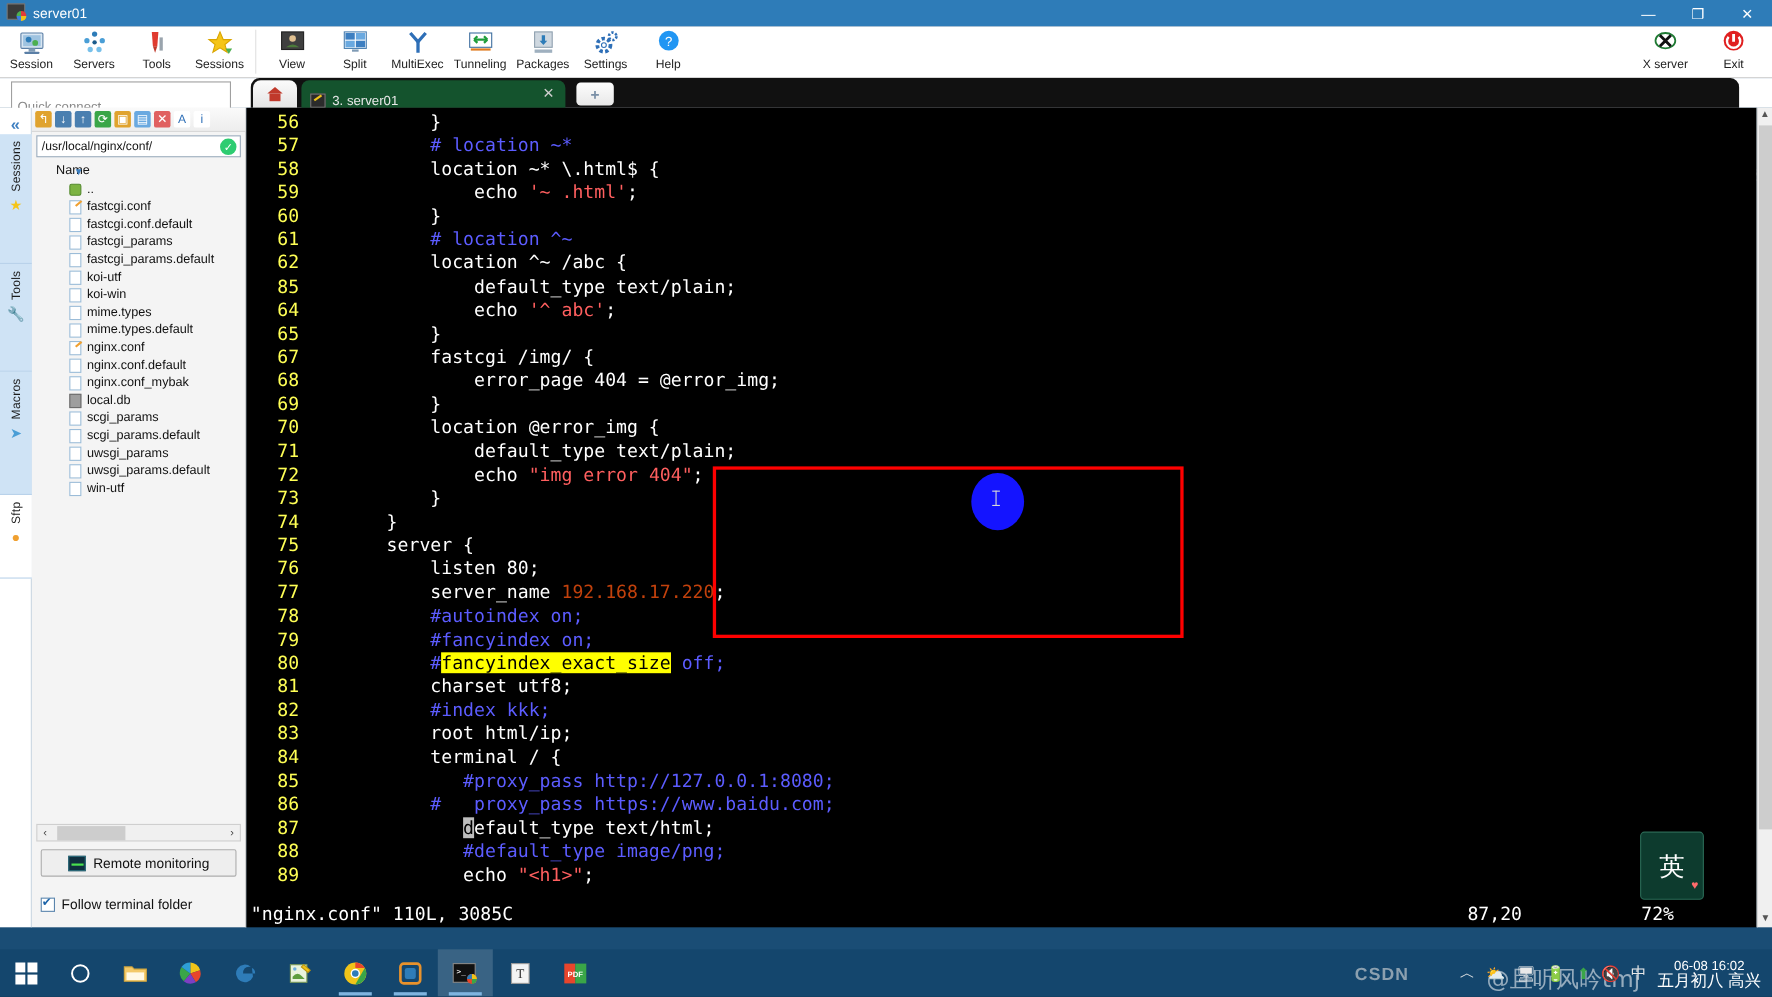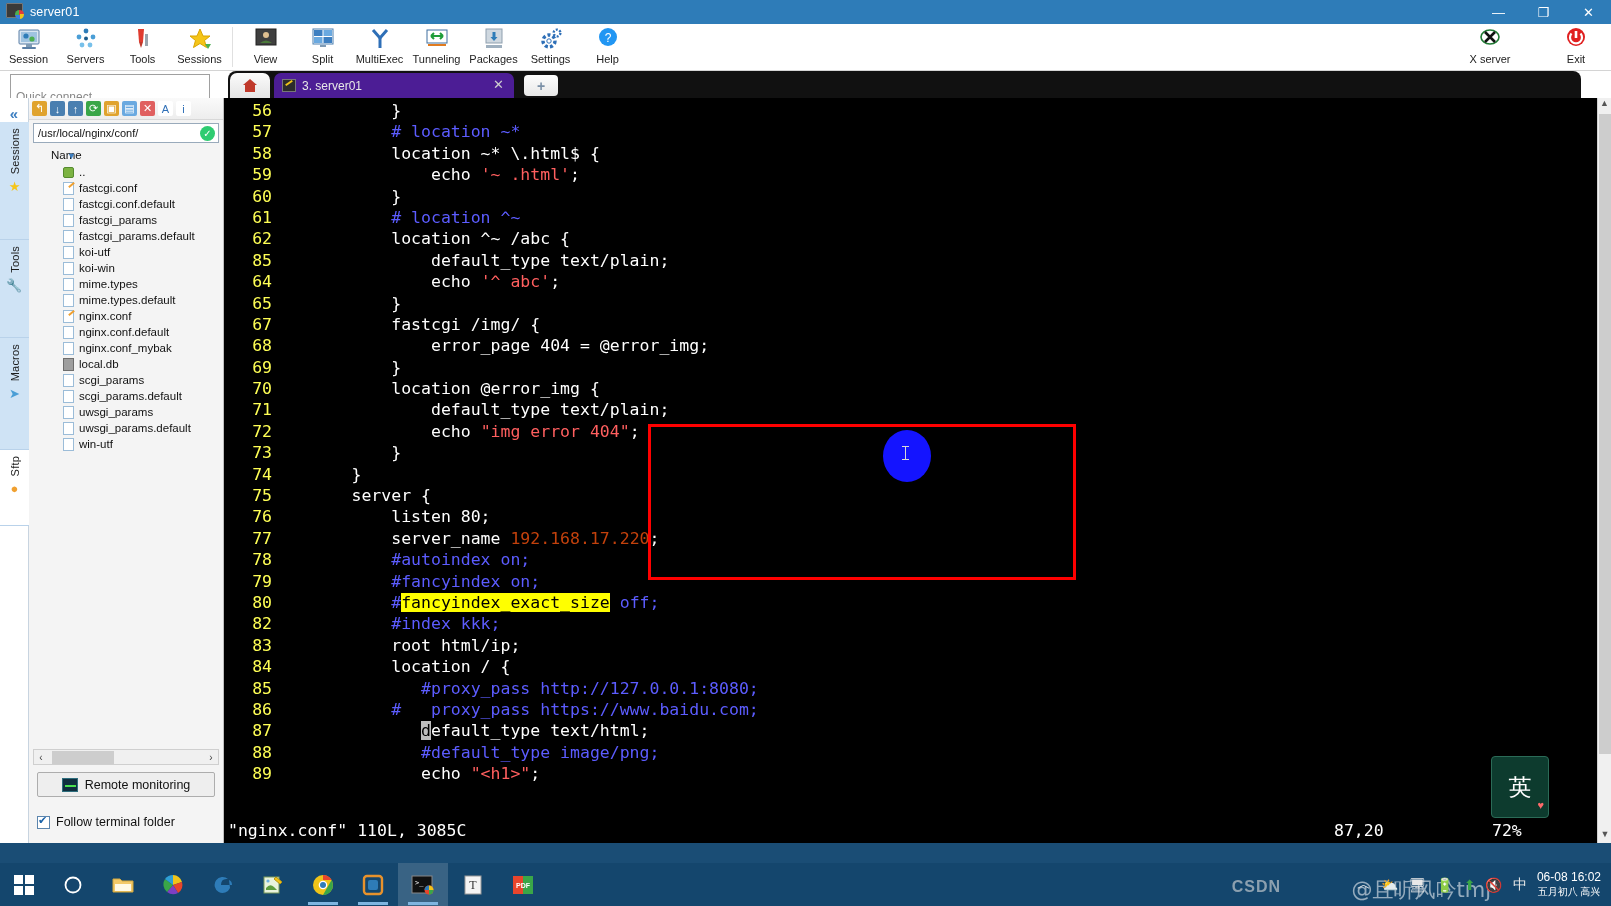--- a/index.html
+++ b/index.html
@@ -51,21 +51,21 @@
   }
   .rb-item {
     width: 57px; height: 47px;
     display: flex; flex-direction: column; align-items: center; justify-content: flex-start;
     padding-top: 2px;
     font-size: 11px; color: #222;
   }
   .rb-item .lbl { margin-top: 1px; white-space: nowrap; font-size: 11px; }
   .rb-ico { width: 26px; height: 26px; position: relative; }
   .rb-sep { width: 1px; height: 40px; background: #e0e0e0; margin: 3px 4px 0 4px; }
-  .rb-right { position: absolute; right: 4px; top: 0; display: flex; gap: 24px; }
+  .rb-right { position: absolute; right: 4px; top: 0; display: flex; }
   .rb-right .rb-item { width: 62px; }
 
   
   .strip {
     position: absolute; left: 0; top: 71px; width: 1611px; height: 27px;
     background: #ffffff;
   }
   .quickconnect {
     position: absolute; left: 10px; top: 3px; width: 200px; height: 21px;
     border: 1px solid #a0a0a0; background: #fff;
@@ -84,23 +84,23 @@
   .house { width: 14px; height: 13px; position: relative; }
   .house::before {
     content:''; position:absolute; left:0; top:0; border-left:7px solid transparent;
     border-right:7px solid transparent; border-bottom:6px solid #c0392b;
   }
   .house::after {
     content:''; position:absolute; left:2px; top:6px; width:10px; height:7px; background:#c0392b;
   }
   .tab-active {
     position: absolute; left: 274px; top: 2px; width: 240px; height: 25px;
-    background: #4c1d95;
+    background: #14532d;
     border-top-left-radius: 7px; border-top-right-radius: 7px;
-    display: flex; align-items: center; color: #e8e8e8; font-size: 12px;
+    display: flex; align-items: flex-end; color: #e8e8e8; font-size: 12px;
   }
   .tab-active .tabicon {
     width: 14px; height: 13px; margin: 0 6px 0 8px;
     background: #2b2b2b; border: 1px solid #777; position: relative;
   }
   .tab-active .tabicon::after{
     content:''; position:absolute; left:2px; top:2px; width:8px; height:2px;
     background:#f0c419; transform: rotate(-35deg);
   }
   .tab-close { position: absolute; right: 10px; top: 4px; color: #cfcfcf; font-size: 13px; }
@@ -264,21 +264,21 @@
     position: relative;
   }
   .tb-app.active { background: rgba(255,255,255,0.16); }
   .tb-app .ul { position: absolute; bottom: 1px; left: 10px; width: 30px; height: 3px; background: #7fb5e0; }
   .tray {
     position: absolute; right: 0; top: 0; height: 43px; display: flex; align-items: center; gap: 10px;
     padding-right: 10px; color: #fff; font-size: 12px;
   }
   .tray-ico { font-size: 14px; color: #e8e8e8; }
   .clock { text-align: center; line-height: 14px; font-size: 12px; color: #fff; }
-  .clock .d2 { font-size: 10px; font-family: Liberation Serif, serif; }
+  .clock .d2 { font-size: 15px; }
   .csdn-wm {
     position: absolute; right: 120px; bottom: 2px;
     color: rgba(255,255,255,0.55); font-size: 21px; white-space: nowrap;
     font-family: "DejaVu Sans", sans-serif;
   }
   .csdn-tag {
     position: absolute; right: 330px; bottom: 10px; display: flex; align-items: center;
     color: rgba(220,220,220,0.6); font-size: 16px; font-weight: bold; letter-spacing: 1px;
   }
 </style>
@@ -624,23 +624,24 @@
         <div class="tline"><span class="lno">71</span><span class="code">                default_type text/plain;</span></div>
         <div class="tline"><span class="lno">72</span><span class="code">                echo </span><span class="c-str">"img error 404"</span><span class="code">;</span></div>
         <div class="tline"><span class="lno">73</span><span class="code">            }</span></div>
         <div class="tline"><span class="lno">74</span><span class="code">        }</span></div>
         <div class="tline"><span class="lno">75</span><span class="code">        server {</span></div>
         <div class="tline"><span class="lno">76</span><span class="code">            listen 80;</span></div>
         <div class="tline"><span class="lno">77</span><span class="code">            server_name </span><span class="c-num">192.168.17.220</span><span class="code">;</span></div>
         <div class="tline"><span class="lno">78</span><span class="c-comment">            #autoindex on;</span></div>
         <div class="tline"><span class="lno">79</span><span class="c-comment">            #fancyindex on;</span></div>
         <div class="tline"><span class="lno">80</span><span class="c-comment">            #</span><span class="hl">fancyindex_exact_size</span><span class="c-comment"> off;</span></div>
+        <div class="tline"><span class="lno">81</span><span class="code">            charset utf8;</span></div>
         <div class="tline"><span class="lno">82</span><span class="c-comment">            #index kkk;</span></div>
         <div class="tline"><span class="lno">83</span><span class="code">            root html/ip;</span></div>
-        <div class="tline"><span class="lno">84</span><span class="code">            location / {</span></div>
+        <div class="tline"><span class="lno">84</span><span class="code">            terminal / {</span></div>
         <div class="tline"><span class="lno">85</span><span class="c-comment">               #proxy_pass http://127.0.0.1:8080;</span></div>
         <div class="tline"><span class="lno">86</span><span class="c-comment">            #   proxy_pass https://www.baidu.com;</span></div>
         <div class="tline"><span class="lno">87</span><span class="code">               </span><span class="cursorblock">d</span><span class="code">efault_type text/html;</span></div>
         <div class="tline"><span class="lno">88</span><span class="c-comment">               #default_type image/png;</span></div>
         <div class="tline"><span class="lno">89</span><span class="code">               echo </span><span class="c-str">"&lt;h1&gt;"</span><span class="code">;</span></div>
       </div>
 
     <div class="redbox"></div>
     <div class="bluedot">
         <span class="ibeam"></span>

